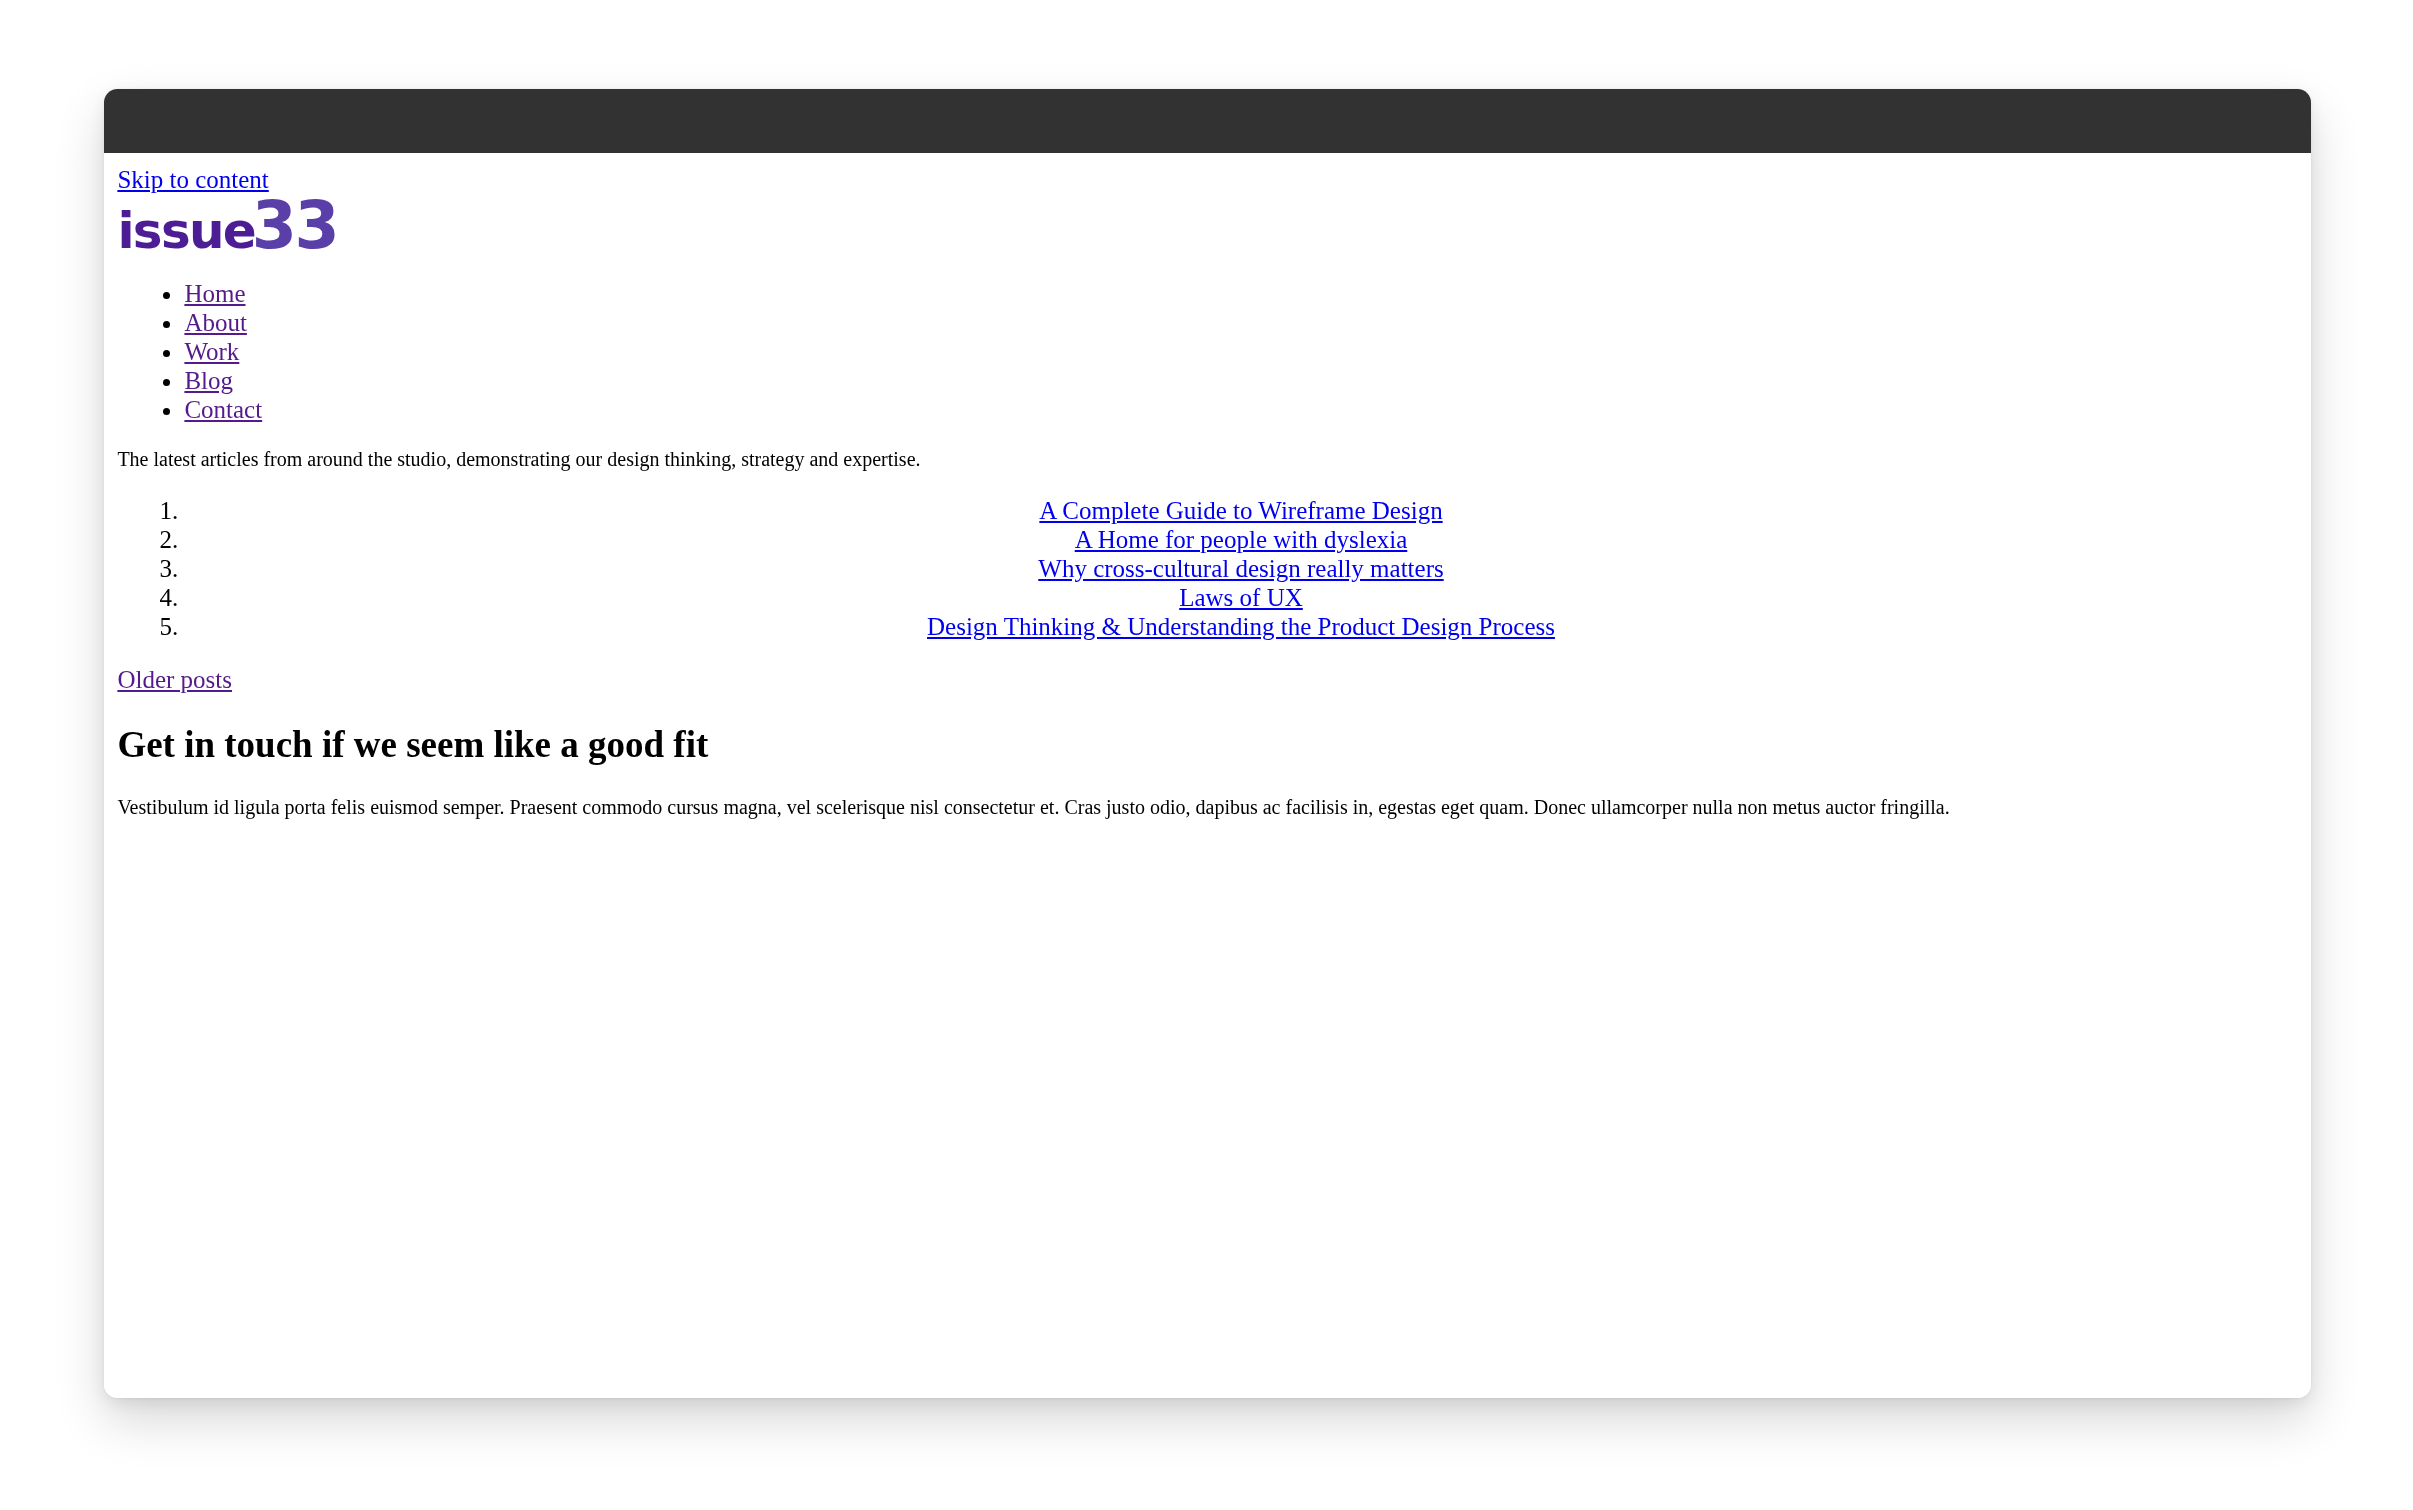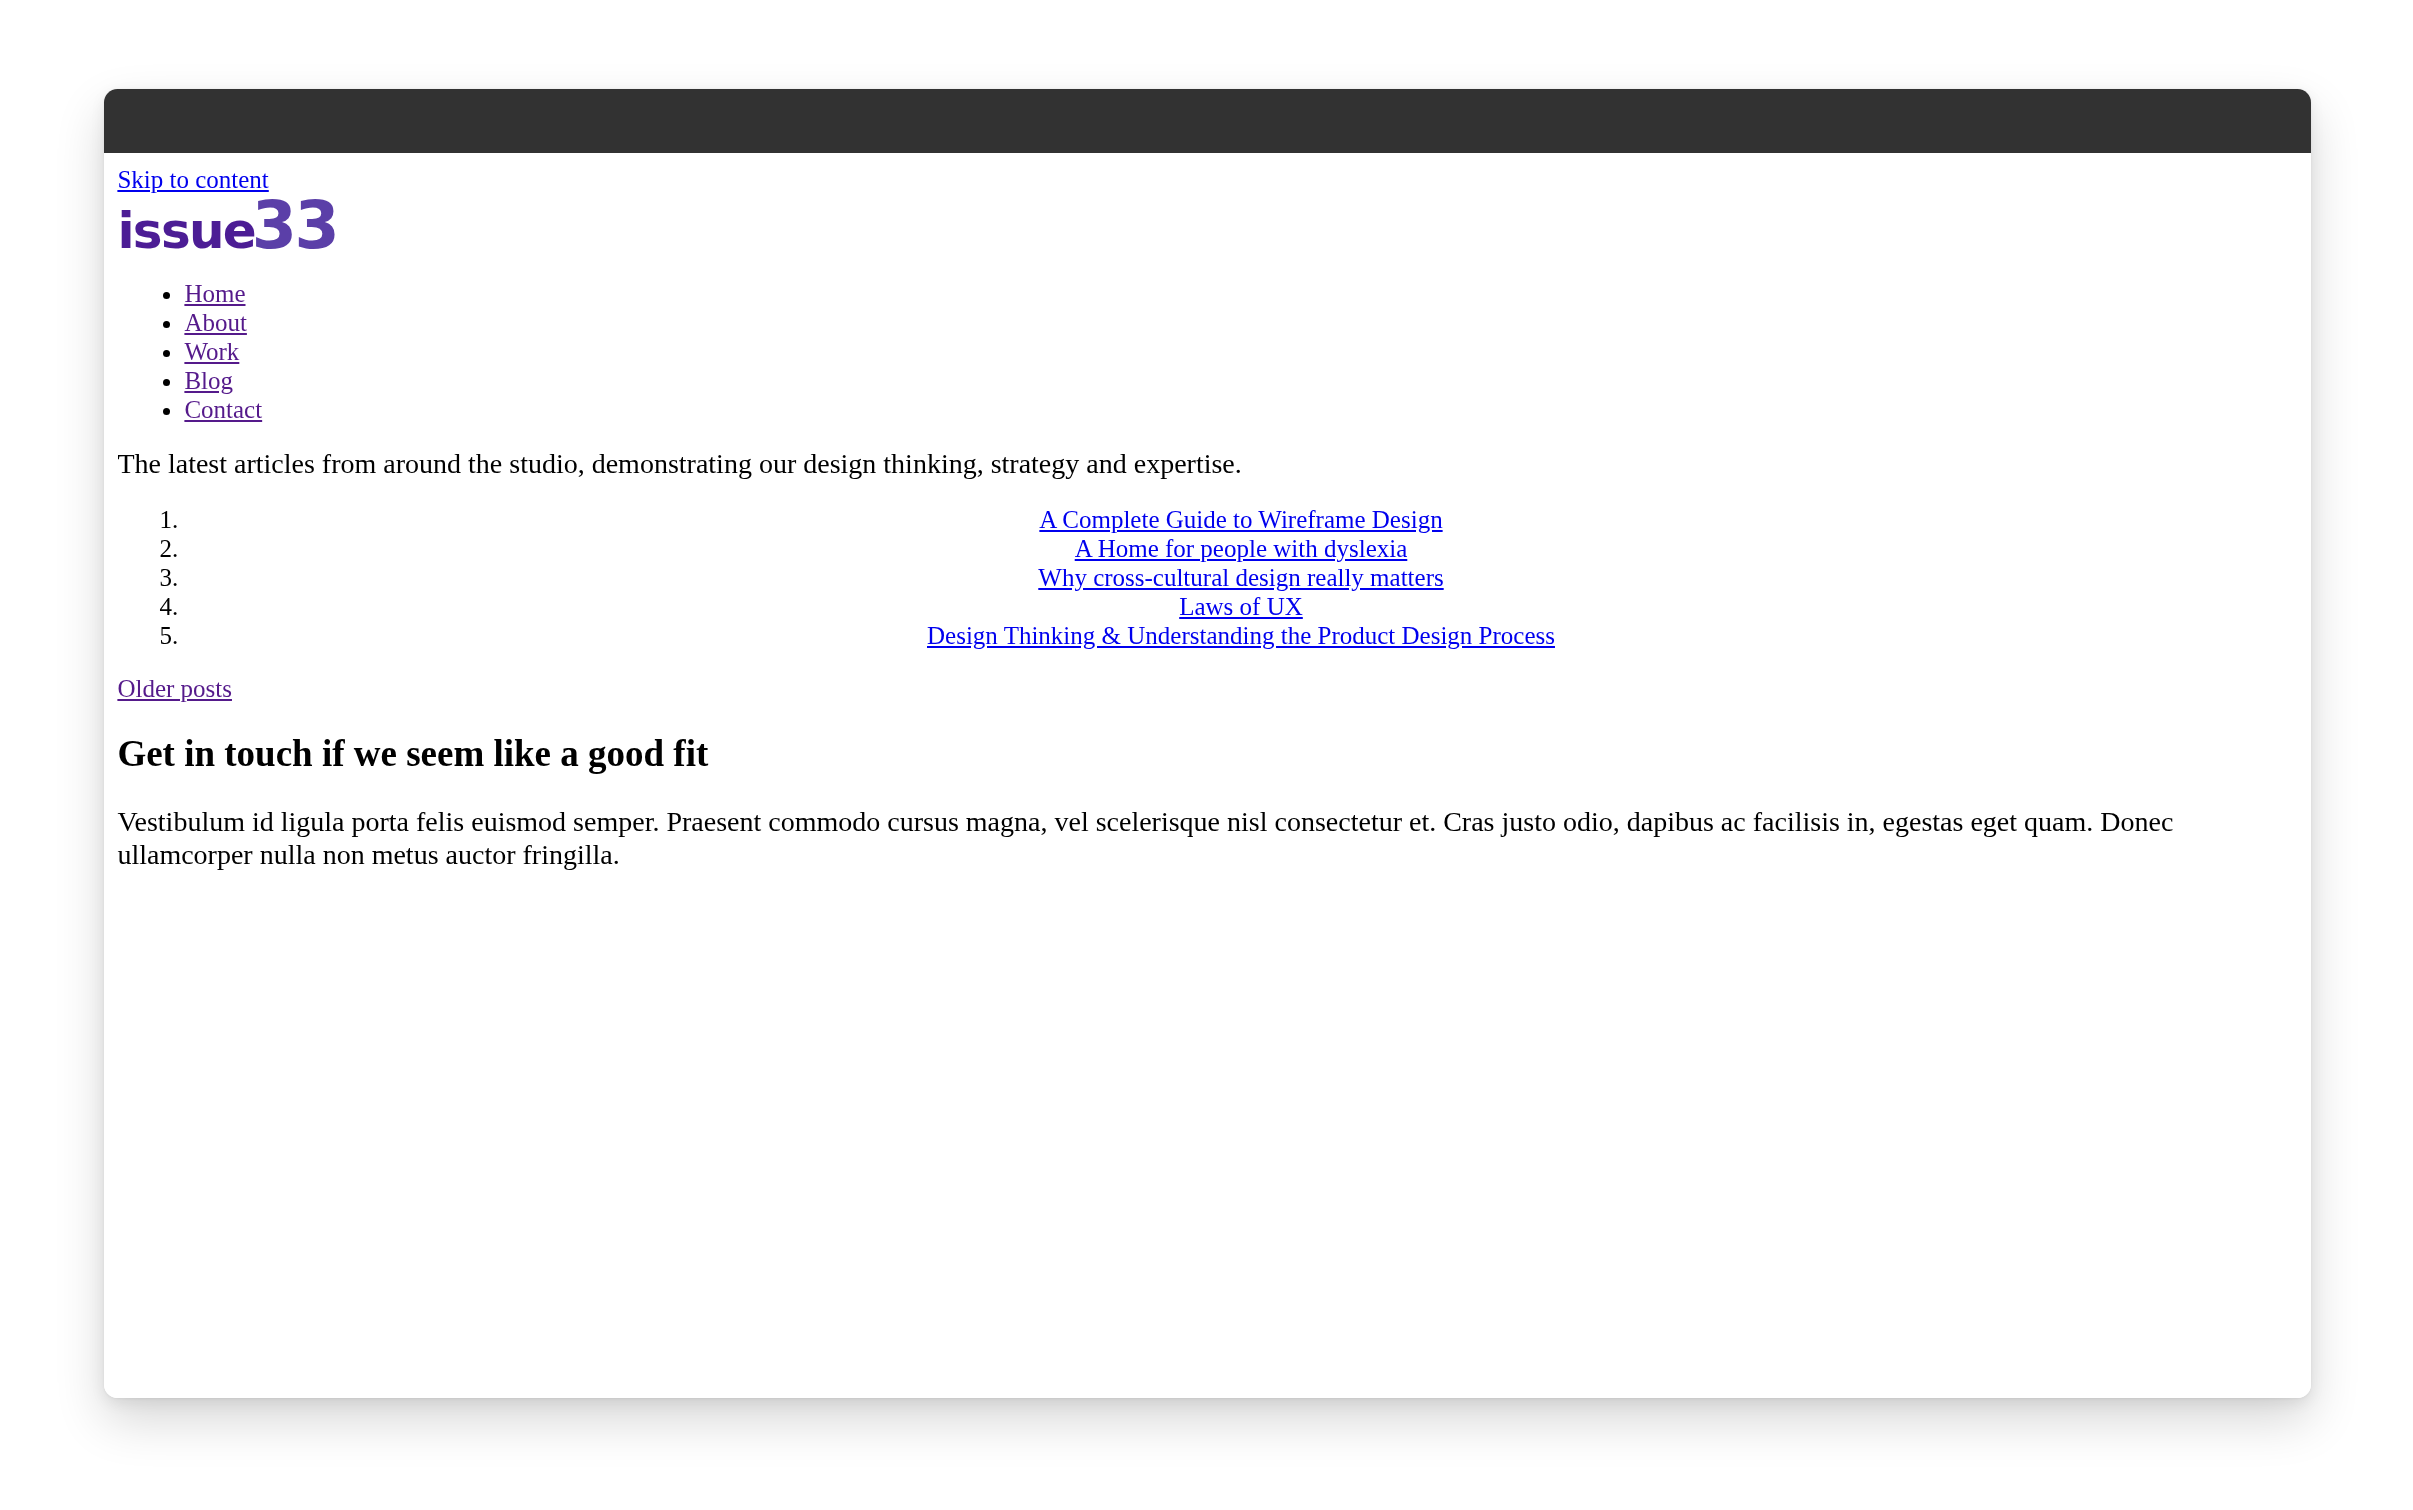--- a/index.html
+++ b/index.html
@@ -126,21 +126,21 @@
   h2.cta-heading {
     font-size: 37px;
     font-weight: bold;
     margin: 31px 0 31px 0;
     line-height: 1.1;
     color: #000000;
   }
 
   p.body-text {
     margin: 24px 0 24px 0;
-    font-size: 28px;
+    font-size: 20px;
     line-height: 1.17;
     color: #000000;
   }
 
   
   .post-list {
     margin: 24px 0 24px 0;
     padding-left: 67px;
     list-style-type: decimal;
   }

